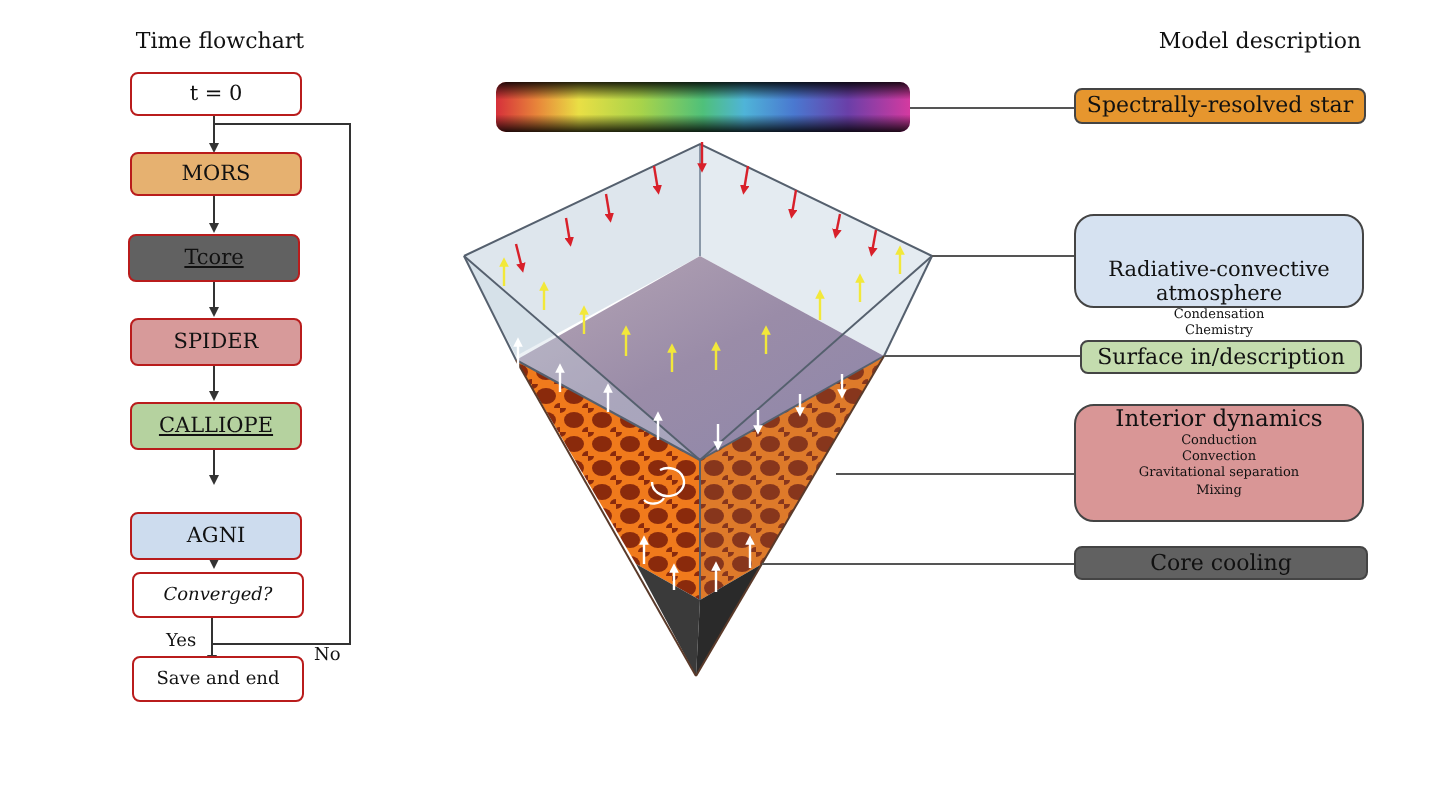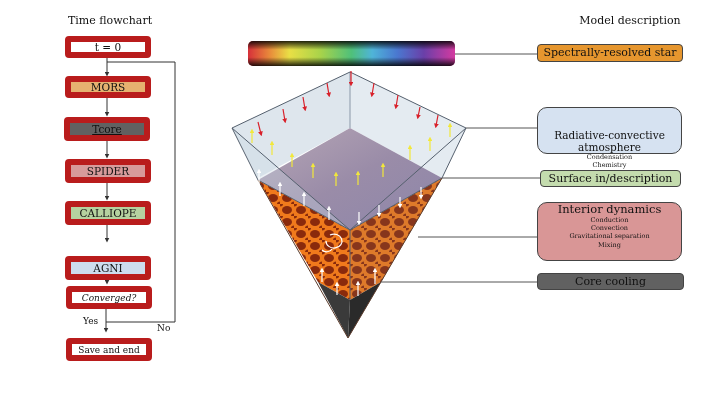--- a/index.html
+++ b/index.html
@@ -1,18 +1,18 @@
 <!DOCTYPE html>
 <html><head>
 <meta charset="utf-8">
 <style>
   html, body { margin: 0; padding: 0; background: #ffffff; }
   body { width: 720px; height: 405px; position: relative; overflow: hidden; font-family: "DejaVu Serif", "Liberation Serif", serif; color: #111; }
   .heading { position: absolute; font-size: 11px; text-align: center; }
-  .fbox { position: absolute; box-sizing: border-box; border: 6px solid #b91c1c; border-radius: 4px; font-size: 10.5px; display: flex; align-items: center; justify-content: center; }
+  .fbox { position: absolute; box-sizing: border-box; border: 1px solid #b91c1c; border-radius: 4px; font-size: 10.5px; display: flex; align-items: center; justify-content: center; }
   .small { font-size: 8px; }
   .mbox { position: absolute; box-sizing: border-box; border: 1px solid #444; border-radius: 4px; text-align: center; font-size: 11px; line-height: 1.15; }
   .mbox .title { font-size: 11.5px; }
   .mbox .sub { font-size: 6.5px; line-height: 1.25; }
   svg { position: absolute; left: 0; top: 0; }
   .label { position: absolute; font-size: 9px; }
 </style>
 </head>
 <body>
 
@@ -155,24 +155,24 @@
     <line x1="442" y1="178" x2="540" y2="178"></line>
     <line x1="418" y1="237" x2="537" y2="237"></line>
     <line x1="381" y1="282" x2="537" y2="282"></line>
   </g>
 </svg>
 
 <div class="fbox" style="left:65px; top:36px; width:86px; height:22px; background:#ffffff;">t = 0</div>
 <div class="fbox" style="left:65px; top:76px; width:86px; height:22px; background:#e6b170;">MORS</div>
 <div class="fbox" style="left:64px; top:117px; width:86px; height:24px; background:#616161; color:#111;text-decoration:underline;">Tcore</div>
 <div class="fbox" style="left:65px; top:159px; width:86px; height:24px; background:#d79a9a;">SPIDER</div>
-<div class="fbox" style="left:65px; top:201px; width:86px; height:24px; background:#b5d29f;">CALLIOPE</div>
+<div class="fbox" style="left:65px; top:201px; width:86px; height:24px; background:#b5d29f;text-decoration:underline;">CALLIOPE</div>
 <div class="fbox" style="left:65px; top:256px; width:86px; height:24px; background:#cddcee;">AGNI</div>
 <div class="fbox small" style="left:66px; top:286px; width:86px; height:23px; background:#ffffff; font-size:9px;font-style:italic;">Converged?</div>
-<div class="fbox small" style="left:66px; top:338px; width:86px; height:23px; background:#ffffff; font-size:9px;">Save and end</div>
+<div class="fbox small" style="left:66px; top:328px; width:86px; height:23px; background:#ffffff; font-size:9px;">Save and end</div>
 <div class="label" style="left:83px; top:316px;">Yes</div>
 <div class="label" style="left:157px; top:323px;">No</div>
 
 <div class="mbox" style="left:537px; top:44px; width:146px; height:18px; background:#e6962e; line-height:16px;">
   <span>Spectrally-resolved star</span>
 </div>
 <div class="mbox" style="left:537px; top:107px; width:145px; height:47px; background:#d6e2f1; border-radius:10px; padding-top:21px;">
   <div class="title" style="font-size:10.5px;">Radiative-convective atmosphere</div>
   <div class="sub">Condensation</div>
   <div class="sub">Chemistry</div>

